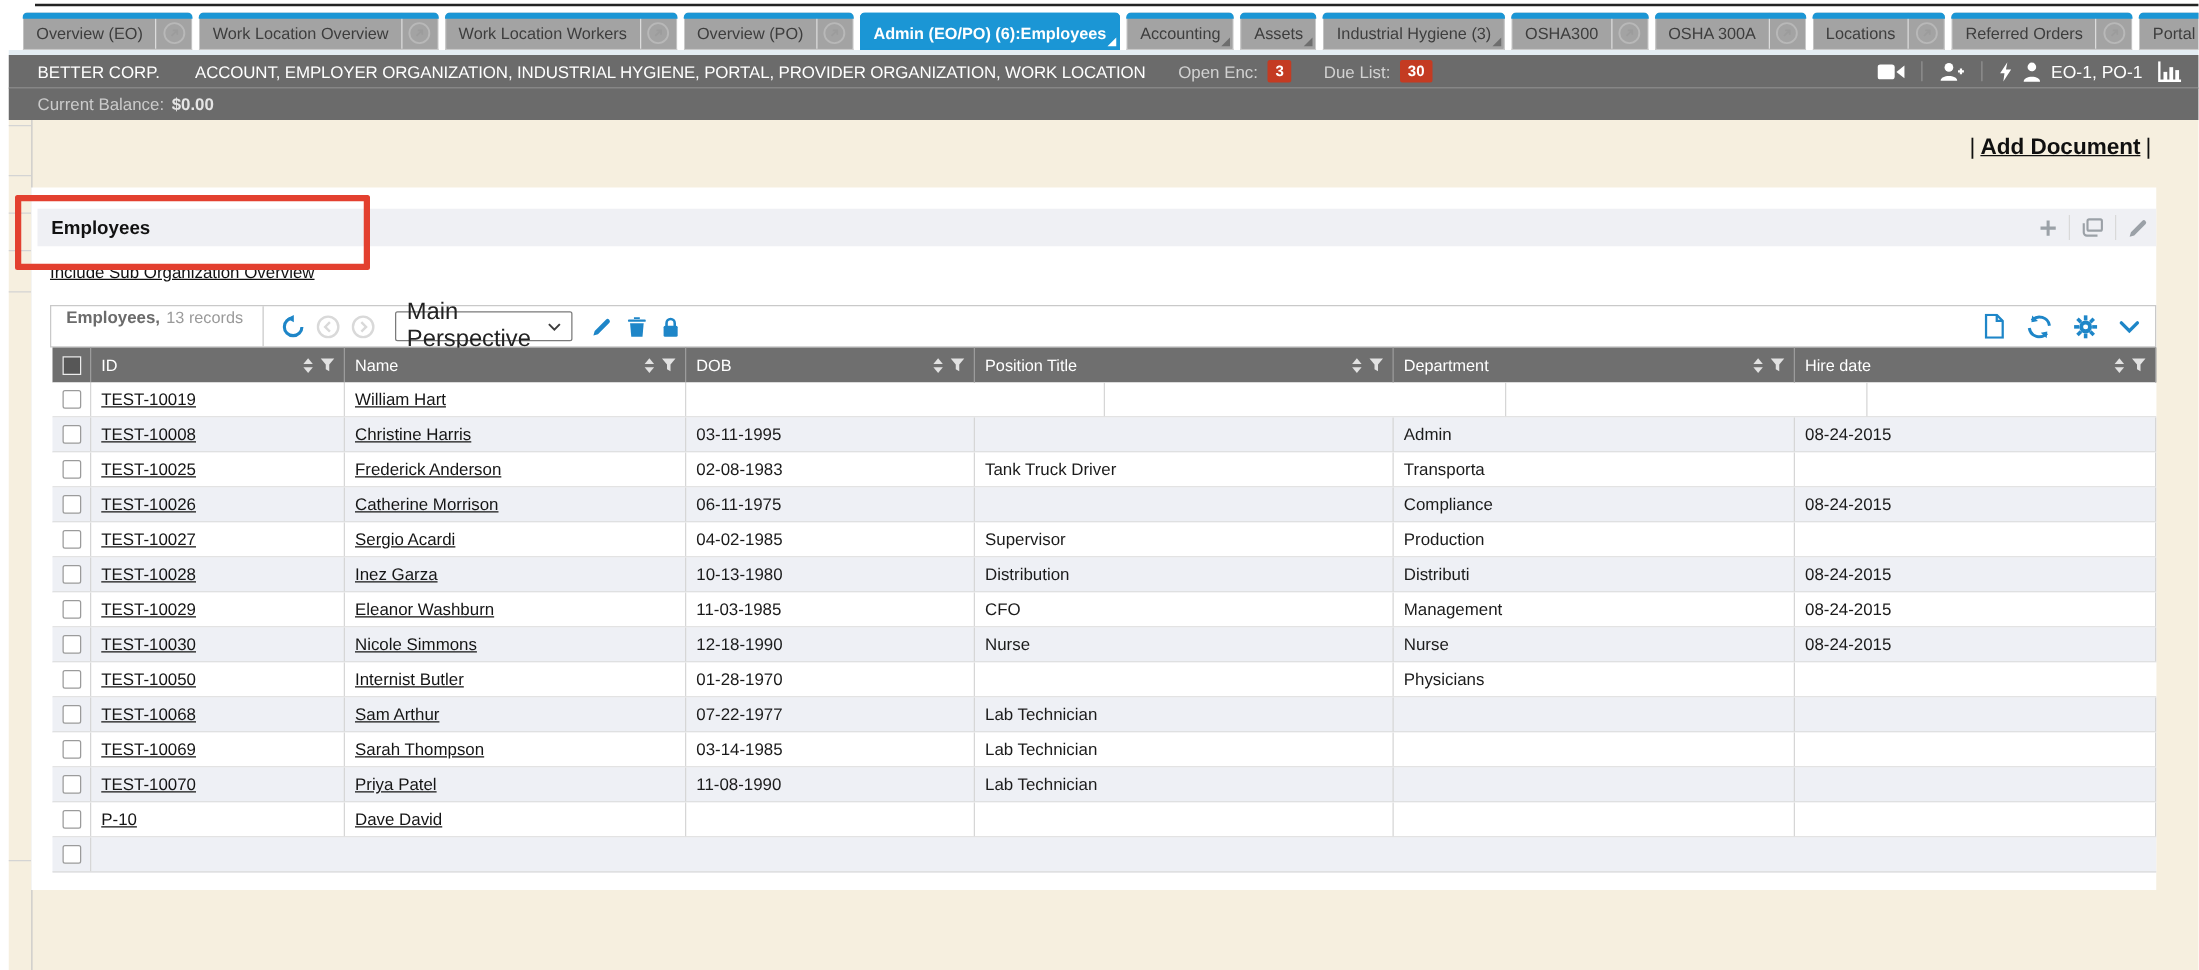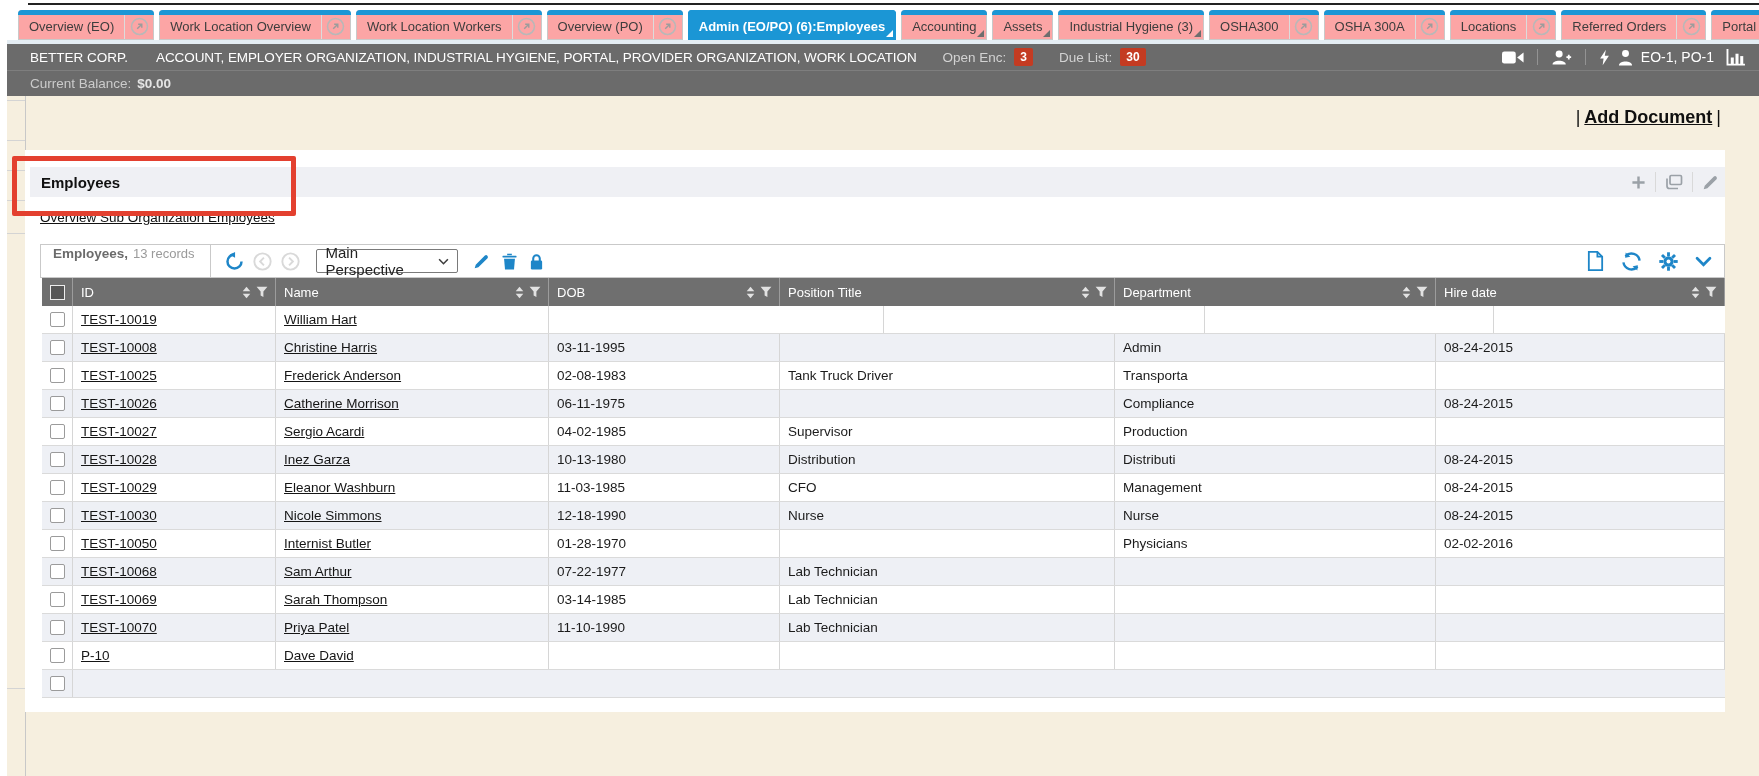--- a/index.html
+++ b/index.html
@@ -3,21 +3,21 @@
 <meta charset="utf-8">
 <style>
   html,body{margin:0;padding:0;background:#fff;}
   .canvas{position:relative;width:1759px;height:776px;background:#fff;overflow:hidden;
           font-family:"Liberation Sans",sans-serif;color:#1b1b1b;}
   .top-line{position:absolute;left:28px;top:3px;right:0;height:2px;background:#232323;}
 
   
   .tab-strip{position:absolute;left:18px;top:10px;right:0;height:30px;display:flex;gap:5px;
              overflow:hidden;align-items:stretch;white-space:nowrap;}
-  .tab{position:relative;flex:0 0 auto;display:flex;align-items:stretch;background:#fca5a5;
+  .tab{position:relative;flex:0 0 auto;display:flex;align-items:stretch;background:#a3a3a3;
        border:1px solid #c9c9c9;border-top:none;border-radius:4px 4px 0 0;box-sizing:border-box;cursor:pointer;}
   .tab::before{content:"";position:absolute;top:0;left:-1px;right:-1px;height:5px;
        background:var(--accent-blue,#1b96d5);border-radius:4px 4px 0 0;}
   .tab-label{padding:9px 10px 0 10px;font-size:13px;color:#3d3d3d;}
   .tab-popout{width:29px;display:flex;align-items:center;justify-content:center;
        border-left:1px solid #dcdcdc;padding-top:4px;box-sizing:border-box;}
   .tab-corner{position:absolute;bottom:2px;right:2px;width:0;height:0;border-style:solid;
        border-width:0 0 7px 7px;border-color:transparent transparent #6e6e6e transparent;}
   .tab.active{background:var(--accent-blue,#1b96d5);border-color:var(--accent-blue,#1b96d5);}
   .tab.active .tab-label{color:#fff;font-weight:bold;}
@@ -68,21 +68,21 @@
        border-right:1px solid #c9c9c9;min-width:135px;justify-content:flex-end;}
   .records-title{font-weight:bold;color:#6b6b6b;font-size:13.5px;}
   .records-count{color:#9a9a9a;font-size:13px;margin-left:5px;}
   .tbi{display:flex;align-items:center;cursor:pointer;}
   .blue{color:var(--icon-blue,#1e86c8);}
   .disabled{color:#d9d9d9;}
   .undo{margin-left:14px;}
   .navc{margin-left:9px;}
   .perspective{margin-left:16px;height:24px;border:1px solid #7a7a7a;border-radius:2px;display:flex;
        align-items:center;padding:0 8px;width:142px;box-sizing:border-box;background:#fff;cursor:pointer;}
-  .persp-label{font-size:15px;color:#222;flex:1;}
+  .persp-label{font-size:19px;color:#222;flex:1;}
   .pencil{margin-left:15px;} .trash{margin-left:12px;} .lock{margin-left:12px;}
   .tb-right{margin-left:auto;display:flex;align-items:center;gap:17px;margin-right:12px;}
 
   
   .grid{position:absolute;left:17px;top:128px;width:1683px;}
   .grid-header{display:flex;background:var(--header-gray,#6f6f6f);height:28px;}
   .gh-cell{display:flex;align-items:center;box-sizing:border-box;border-right:1px solid #9c9c9c;
        color:#fff;font-size:13px;padding-left:8px;flex:0 0 auto;}
   .gh-cell .lbl{flex:1;overflow:hidden;white-space:nowrap;}
   .gh-icons{display:flex;align-items:center;gap:5px;padding-right:7px;color:#e2e2e2;}
@@ -283,21 +283,21 @@
           </span>
           <span class="sdiv"></span>
           <span class="si">
             <svg width="17" height="17" viewBox="0 0 18 18" fill="currentColor">
                 <path d="M1.8 16.2 L2.9 12.4 L12.6 2.7 a2 2 0 0 1 2.8 2.8 L5.7 15.2 Z"></path>
               </svg>
           </span>
         </div>
       </div>
 
-      <span class="include-link">Overview Sub Organization Employees</span>
+      <span class="include-link">Include Sub Organization Overview</span>
 
       <div class="grid-toolbar">
         <div class="records-box">
           <span class="records-title">Employees,</span>
           <span class="records-count">13 records</span>
         </div>
         <span class="tbi blue undo">
           <svg width="19" height="19" viewBox="0 0 20 20">
               <path d="M10 2.6 a7.4 7.4 0 1 0 7.4 7.4" fill="none" stroke="currentColor" stroke-width="2.6"></path>
               <path d="M10.6 0 L4.8 3 L10.6 6 Z" fill="currentColor"></path>
@@ -674,23 +674,20 @@
               </div>
               <div class="gr-cell" style="width: 231px;">
                 <span>01-28-1970</span>
               </div>
               <div class="gr-cell" style="width: 335px;">
                 <span></span>
               </div>
               <div class="gr-cell" style="width: 321px;">
                 <span>Physicians</span>
               </div>
-              <div class="gr-cell" style="width: 289px;">
-                <span>02-02-2016</span>
-              </div>
             </div>
             <div class="grid-row alt">
               <div class="gr-cell gr-check-cell" style="width: 31px;">
                 <span class="gr-check"></span>
               </div>
               <div class="gr-cell" style="width: 203px;">
                 <span class="cell-link">TEST-10068</span>
               </div>
               <div class="gr-cell" style="width: 273px; text-align: center;">
                 <span class="cell-link">Sam Arthur</span>
@@ -735,21 +732,21 @@
               <div class="gr-cell gr-check-cell" style="width: 31px;">
                 <span class="gr-check"></span>
               </div>
               <div class="gr-cell" style="width: 203px;">
                 <span class="cell-link">TEST-10070</span>
               </div>
               <div class="gr-cell" style="width: 273px;">
                 <span class="cell-link">Priya Patel</span>
               </div>
               <div class="gr-cell" style="width: 231px;">
-                <span>11-10-1990</span>
+                <span>11-08-1990</span>
               </div>
               <div class="gr-cell" style="width: 335px;">
                 <span>Lab Technician</span>
               </div>
               <div class="gr-cell" style="width: 321px;">
                 <span></span>
               </div>
               <div class="gr-cell" style="width: 289px;">
                 <span></span>
               </div>

